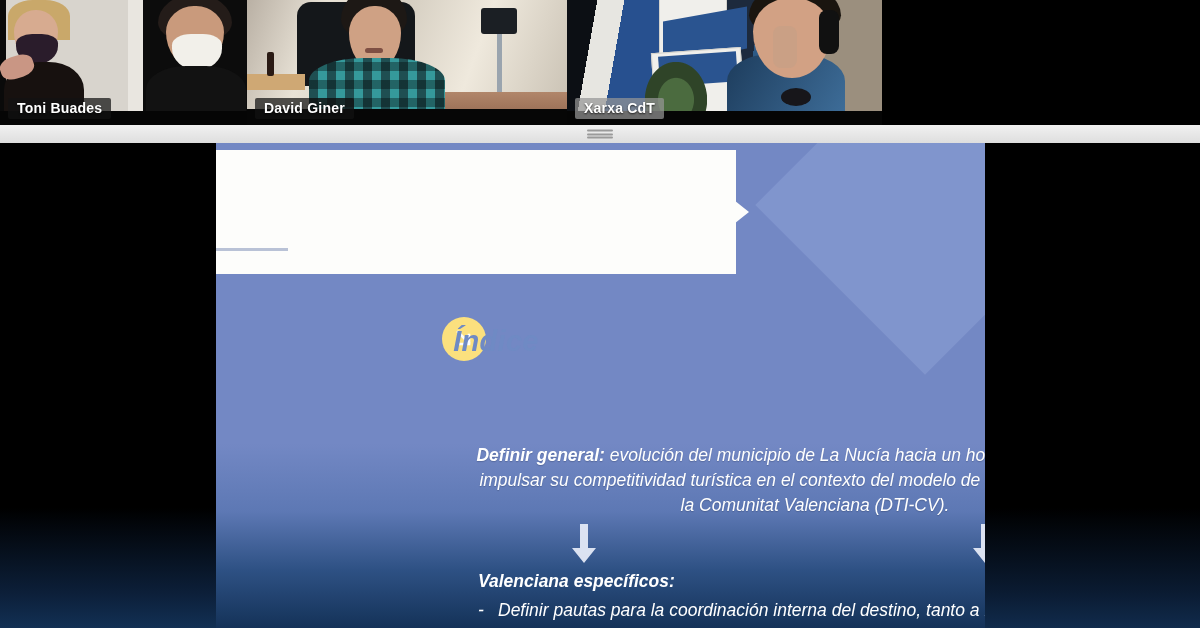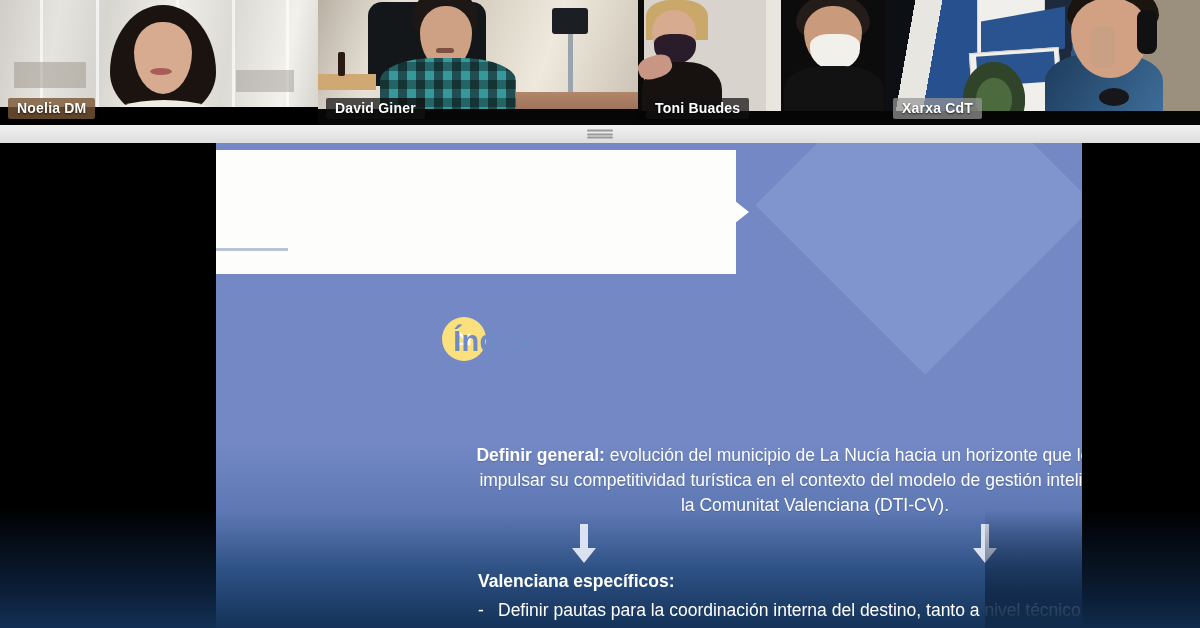--- a/index.html
+++ b/index.html
@@ -57,21 +57,21 @@
 
   
   .splitter{position:absolute;left:0;top:125px;width:1200px;height:18px;
     background:linear-gradient(180deg,#f1f1f1,#dedede);border-bottom:1px solid #bcbcbc;}
   .grip{position:absolute;left:50%;top:50%;transform:translate(-50%,-50%);
     width:26px;height:9px;display:flex;flex-direction:column;justify-content:space-between;}
   .grip i{display:block;height:2px;background:#9a9a9a;border-radius:1px;}
 
   
   .stage{position:absolute;left:0;top:143px;width:1200px;height:485px;background:#000;}
-  .slide{position:absolute;left:216px;top:0;width:866px;height:485px;background:#404040;overflow:hidden;}
+  .slide{position:absolute;left:216px;top:0;width:769px;height:485px;background:#404040;overflow:hidden;font-style:italic;}
   .slide-body{position:absolute;inset:0;background:linear-gradient(180deg,#7388c4 0%,#7388c4 62%,#5d78b4 76%,#2e5184 88%,#143258 100%);}
 
   .header-band{position:absolute;left:0;top:0;width:769px;height:131px;}
   .hdr-white{position:absolute;left:0;top:7px;width:520px;height:124px;background:#fdfdfb;}
   .hdr-chev{position:absolute;left:455px;top:7px;width:0;height:0;
     border-top:62px solid transparent;border-bottom:62px solid transparent;border-left:78px solid #fdfdfb;}
   .hdr-blue-chev{position:absolute;right:-60px;top:-58px;width:240px;height:240px;
     background:#8095cd;transform:rotate(45deg);}
   .hdr-rule{position:absolute;left:0;top:105px;width:72px;height:3px;background:#b9c2d6;}
 
@@ -101,66 +101,50 @@
   .right-glow{position:absolute;left:985px;bottom:0;width:215px;height:120px;
     background:linear-gradient(180deg,rgba(12,30,56,0) 0%,rgba(14,36,66,.75) 70%,#102b4c 100%);}
 </style>
 </head>
 <body>
 
 <div class="screen">
 
   <div class="video-strip">
 
-    <div class="tile t1">
-      <div class="scene s1">
-        <div class="blind" style="left:40px;"></div>
-        <div class="blind" style="left:96px;"></div>
-        <div class="blind" style="left:176px;"></div>
-        <div class="blind" style="left:232px;"></div>
-        <div class="blind" style="left:286px;"></div>
-        <div style="position:absolute;left:14px;top:62px;width:72px;height:26px;background:rgba(160,155,146,.55);"></div>
-        <div style="position:absolute;left:236px;top:70px;width:58px;height:22px;background:rgba(150,146,138,.45);"></div>
-        <div class="hair" style="left:110px;top:5px;width:106px;height:112px;"></div>
-        <div class="face" style="left:134px;top:22px;width:58px;height:72px;"></div>
-        <div style="position:absolute;left:150px;top:68px;width:22px;height:7px;border-radius:50%;background:#a85c58;"></div>
-        <div class="shoulder" style="left:104px;top:100px;width:120px;height:30px;background:#f0ece4;"></div>
-      </div>
-      <span class="name-tag tag-brown">Noelia DM</span>
+
+    <div class="tile t3">
+      <div class="scene s3">
+        <div style="position:absolute;left:8px;top:0;width:62px;height:40px;background:#c9a86a;border-radius:40% 40% 0 0;"></div>
+        <div class="face" style="left:14px;top:10px;width:44px;height:52px;background:#d7ab90;"></div>
+        <div class="mask-d" style="left:16px;top:34px;width:42px;height:30px;"></div>
+        <div style="position:absolute;left:4px;top:62px;width:80px;height:63px;background:#17110f;border-radius:44% 44% 0 0;"></div>
+        <div style="position:absolute;left:0px;top:56px;width:34px;height:22px;background:#c99684;border-radius:40%;transform:rotate(-18deg);"></div>
+        <div class="hair" style="left:158px;top:-6px;width:74px;height:48px;background:#241c19;"></div>
+        <div class="face" style="left:166px;top:6px;width:58px;height:62px;background:#c99a7c;"></div>
+        <div class="mask-w" style="left:172px;top:34px;width:50px;height:36px;"></div>
+        <div style="position:absolute;left:146px;top:66px;width:100px;height:59px;background:#121212;border-radius:40% 40% 0 0;"></div>
+      </div>
+      <span class="name-tag tag-dark">Toni Buades</span>
     </div>
 
     <div class="tile t2 active">
       <div class="scene s2">
         <div class="chair" style="left:50px;top:2px;width:118px;height:84px;"></div>
         <div class="lamp" style="left:250px;top:28px;width:5px;height:68px;"></div>
         <div style="position:absolute;left:234px;top:8px;width:36px;height:26px;background:#1b1f24;border-radius:3px;"></div>
         <div class="floor" style="left:186px;top:92px;width:134px;height:33px;"></div>
         <div style="position:absolute;left:0px;top:74px;width:58px;height:16px;background:#cfa874;"></div>
         <div style="position:absolute;left:20px;top:52px;width:7px;height:24px;background:#2a1a14;border-radius:2px;"></div>
         <div class="hair" style="left:94px;top:-12px;width:66px;height:52px;background:#1d1815;"></div>
         <div class="face" style="left:102px;top:6px;width:52px;height:64px;background:#cfa184;"></div>
         <div style="position:absolute;left:118px;top:48px;width:18px;height:5px;border-radius:3px;background:#7e4f43;"></div>
         <div class="plaid" style="left:62px;top:58px;width:136px;height:67px;"></div>
       </div>
       <span class="name-tag tag-dark">David Giner</span>
-    </div>
-
-    <div class="tile t3">
-      <div class="scene s3">
-        <div style="position:absolute;left:8px;top:0;width:62px;height:40px;background:#c9a86a;border-radius:40% 40% 0 0;"></div>
-        <div class="face" style="left:14px;top:10px;width:44px;height:52px;background:#d7ab90;"></div>
-        <div class="mask-d" style="left:16px;top:34px;width:42px;height:30px;"></div>
-        <div style="position:absolute;left:4px;top:62px;width:80px;height:63px;background:#17110f;border-radius:44% 44% 0 0;"></div>
-        <div style="position:absolute;left:0px;top:56px;width:34px;height:22px;background:#c99684;border-radius:40%;transform:rotate(-18deg);"></div>
-        <div class="hair" style="left:158px;top:-6px;width:74px;height:48px;background:#241c19;"></div>
-        <div class="face" style="left:166px;top:6px;width:58px;height:62px;background:#c99a7c;"></div>
-        <div class="mask-w" style="left:172px;top:34px;width:50px;height:36px;"></div>
-        <div style="position:absolute;left:146px;top:66px;width:100px;height:59px;background:#121212;border-radius:40% 40% 0 0;"></div>
-      </div>
-      <span class="name-tag tag-dark">Toni Buades</span>
     </div>
 
     <div class="tile t4">
       <div class="scene s4">
         <div class="poster" style="left:92px;top:-4px;width:66px;height:62px;"></div>
         <div class="poster-blue" style="left:96px;top:14px;width:84px;height:42px;transform:skewY(-10deg);"></div>
         <div class="poster" style="left:86px;top:50px;width:88px;height:62px;transform:rotate(-4deg);"></div>
         <div class="poster-blue" style="left:92px;top:54px;width:78px;height:30px;transform:rotate(-4deg);"></div>
         <div class="tree" style="left:78px;top:62px;width:62px;height:63px;"></div>
         <div style="position:absolute;left:160px;top:54px;width:118px;height:71px;background:linear-gradient(120deg,#1d3c5c,#3f6f9b);border-radius:38% 38% 0 0;"></div>

